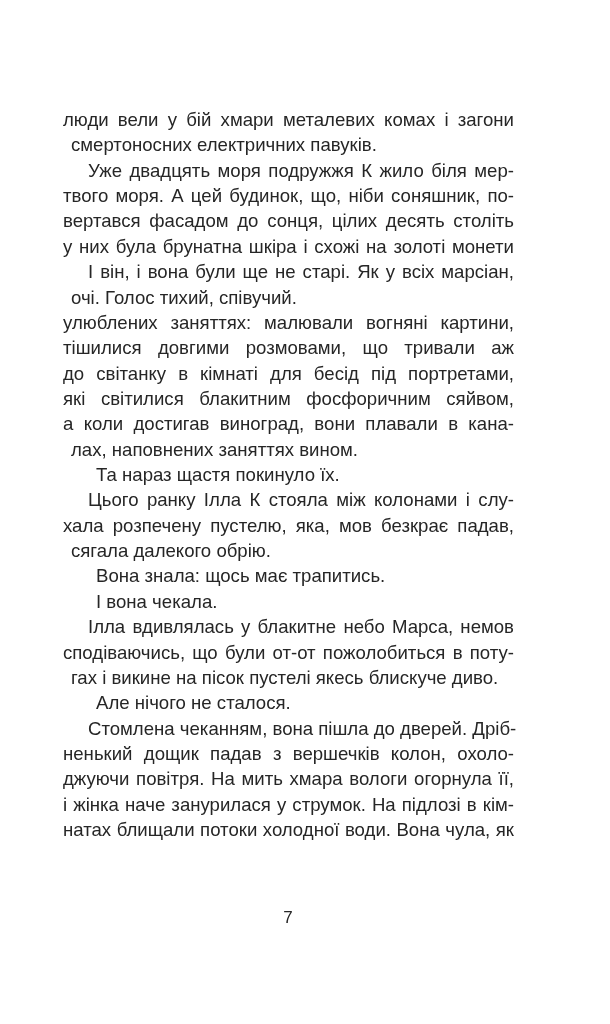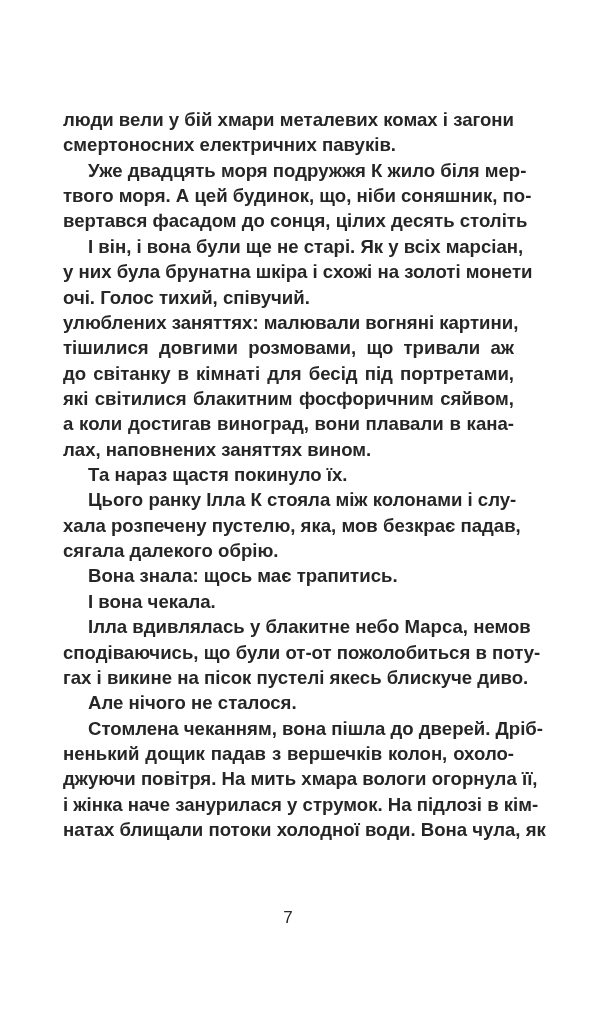--- a/index.html
+++ b/index.html
@@ -22,31 +22,32 @@
   }
   .text-block {
     position: absolute;
     left: 63px;
     top: 107px;
     width: 451px;
     font-family: "Liberation Sans", sans-serif;
     font-size: 18.6px;
     line-height: 25.37px;
     color: #262626;
-    font-weight: 700;
+    font-weight: 400;
   }
   .line {
     display: block;
     white-space: nowrap;
     height: 25.37px;
     text-align: justify;
     text-align-last: justify;
   }
   .line.last {
     text-align-last: left;
+    margin-left: 8px;
   }
   .line.indent {
     padding-left: 25px;
   }
   .page-number {
     position: absolute;
     top: 908px;
     left: 0;
     width: 576px;
     text-align: center;
@@ -66,22 +67,22 @@
       <span class="line last">смертоносних електричних павуків.</span>
     </div>
 
     <div>
       <span class="line indent">Уже двадцять моря подружжя К жило біля мер-</span>
       <span class="line">твого моря. А цей будинок, що, ніби соняшник, по-</span>
       <span class="line">вертався фасадом до сонця, цілих десять століть</span>
     </div>
 
     <div>
+      <span class="line">у них була брунатна шкіра і схожі на золоті монети</span>
       <span class="line indent">І він, і вона були ще не старі. Як у всіх марсіан,</span>
-      <span class="line">у них була брунатна шкіра і схожі на золоті монети</span>
       <span class="line last">очі. Голос тихий, співучий.</span>
     </div>
 
     <div>
       <span class="line">улюблених заняттях: малювали вогняні картини,</span>
       <span class="line">тішилися довгими розмовами, що тривали аж</span>
       <span class="line">до світанку в кімнаті для бесід під портретами,</span>
       <span class="line">які світилися блакитним фосфоричним сяйвом,</span>
       <span class="line">а коли достигав виноград, вони плавали в кана-</span>
       <span class="line last">лах, наповнених заняттях вином.</span>

